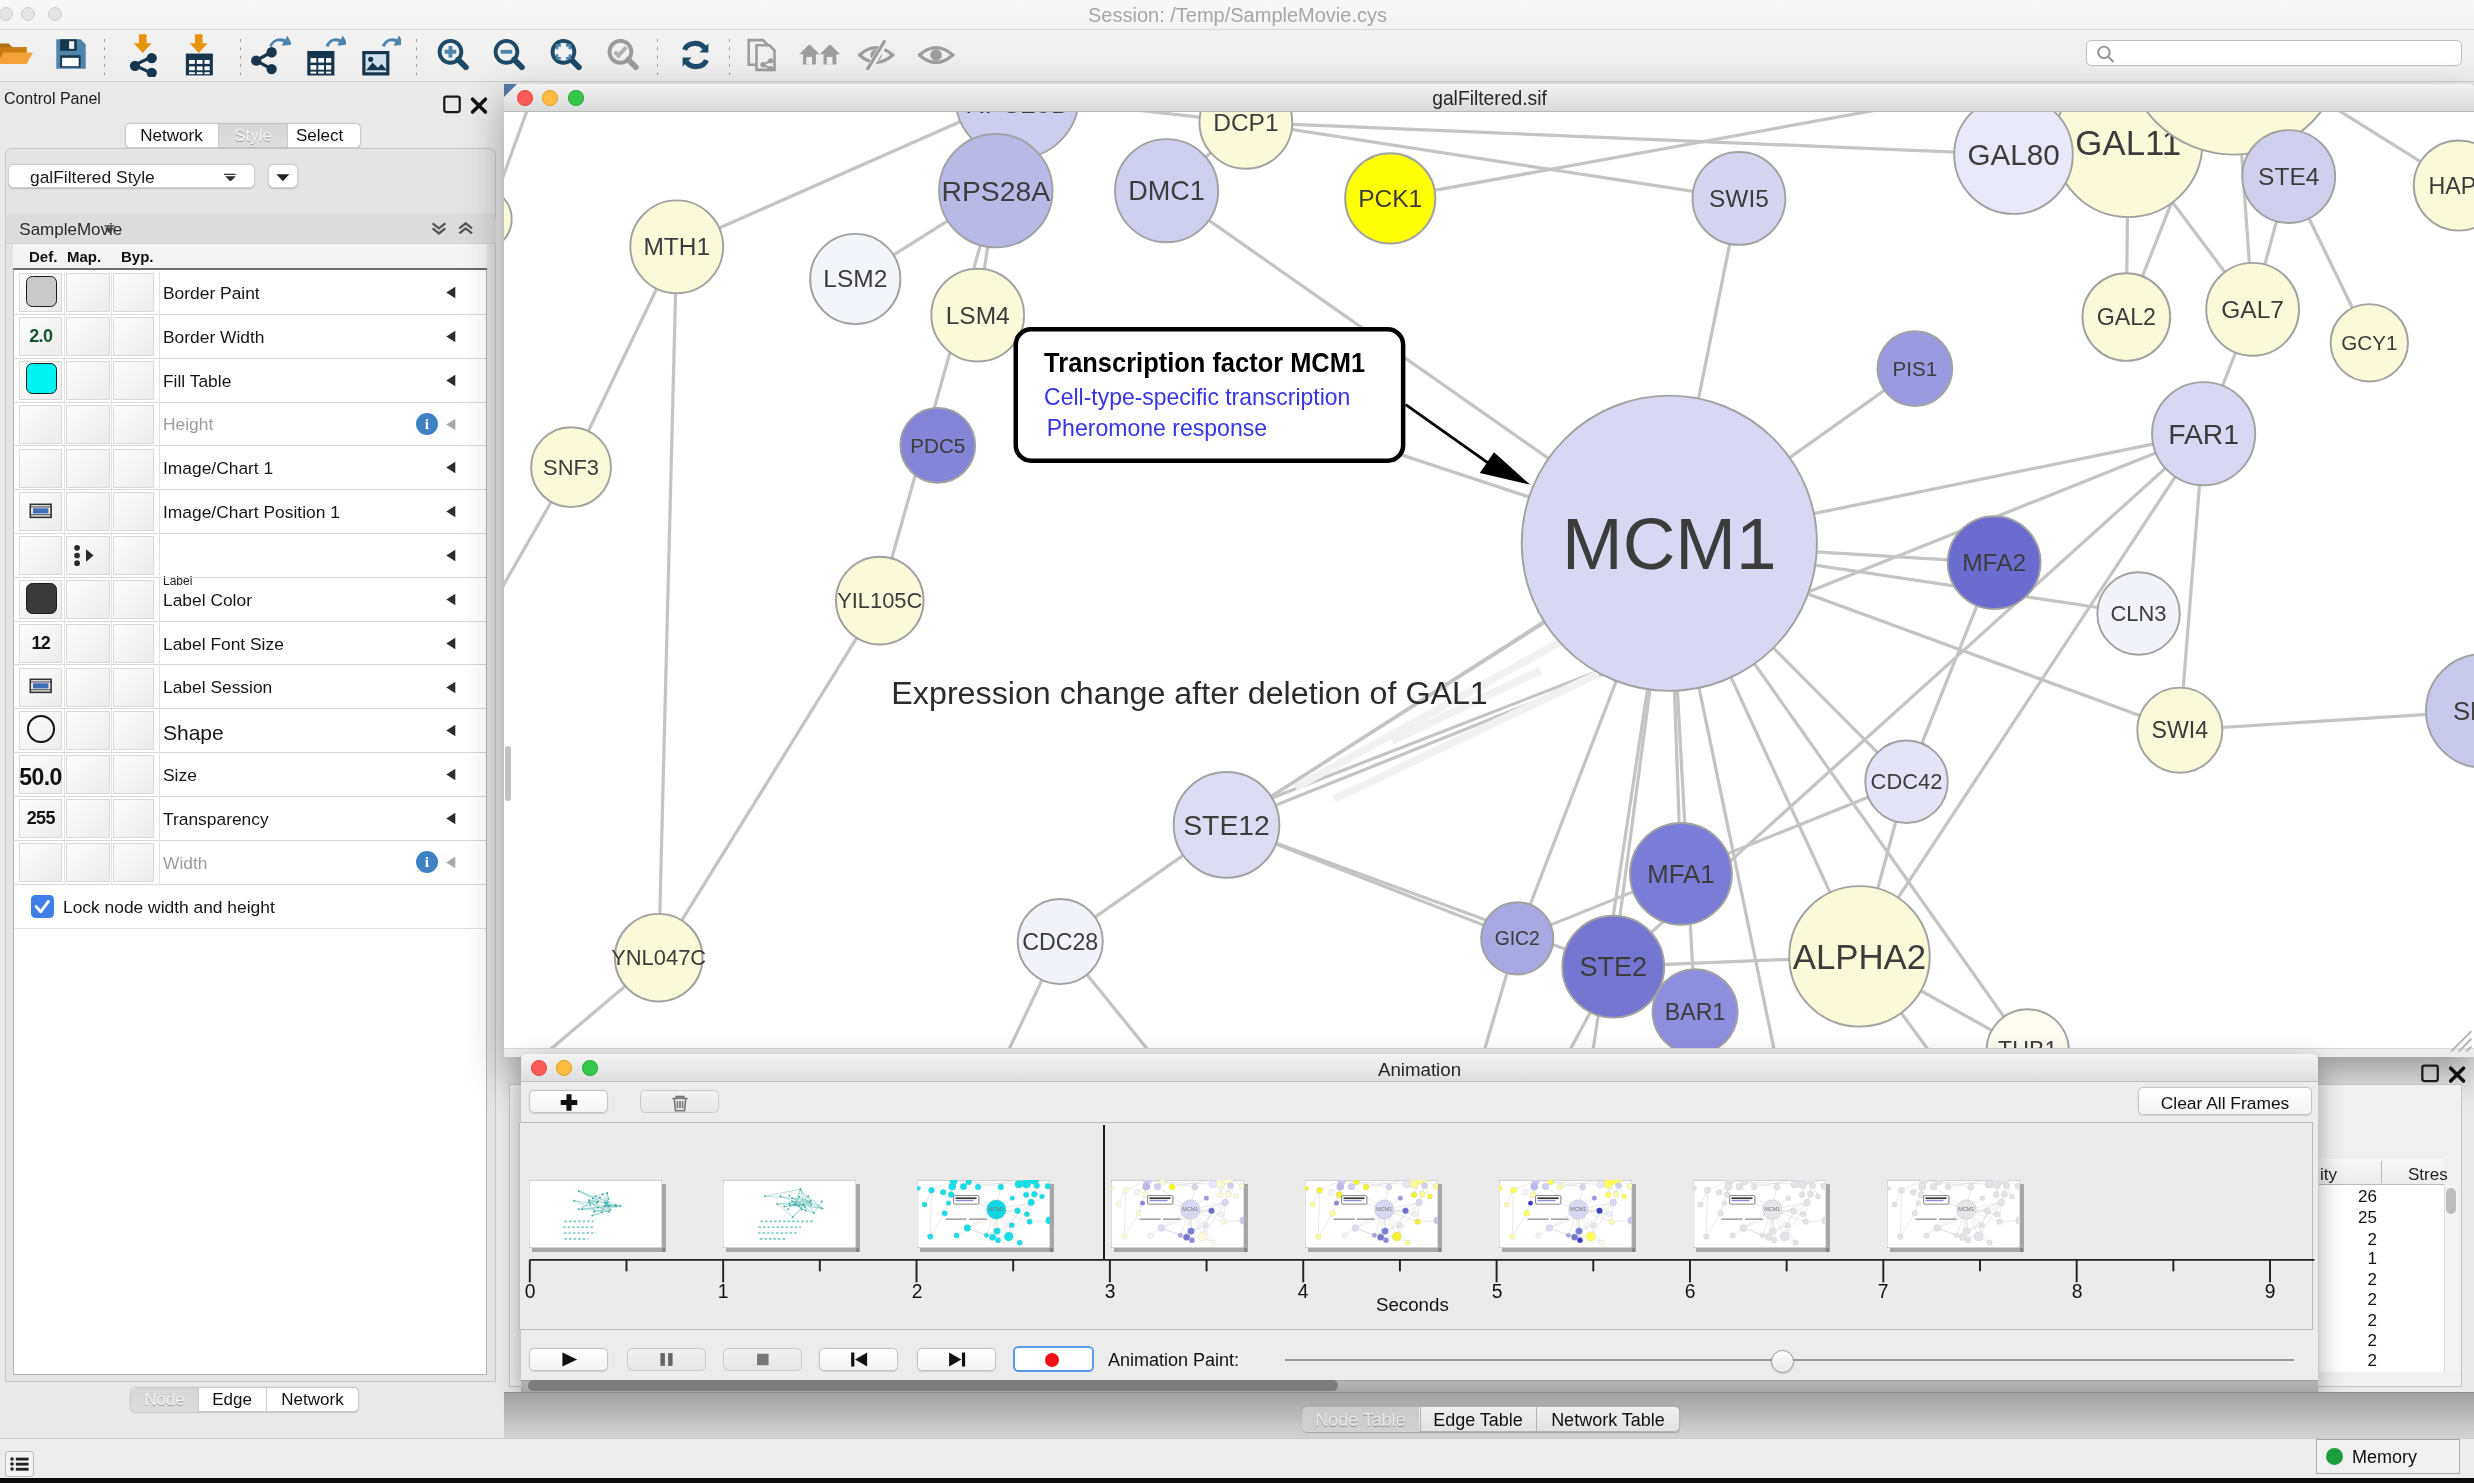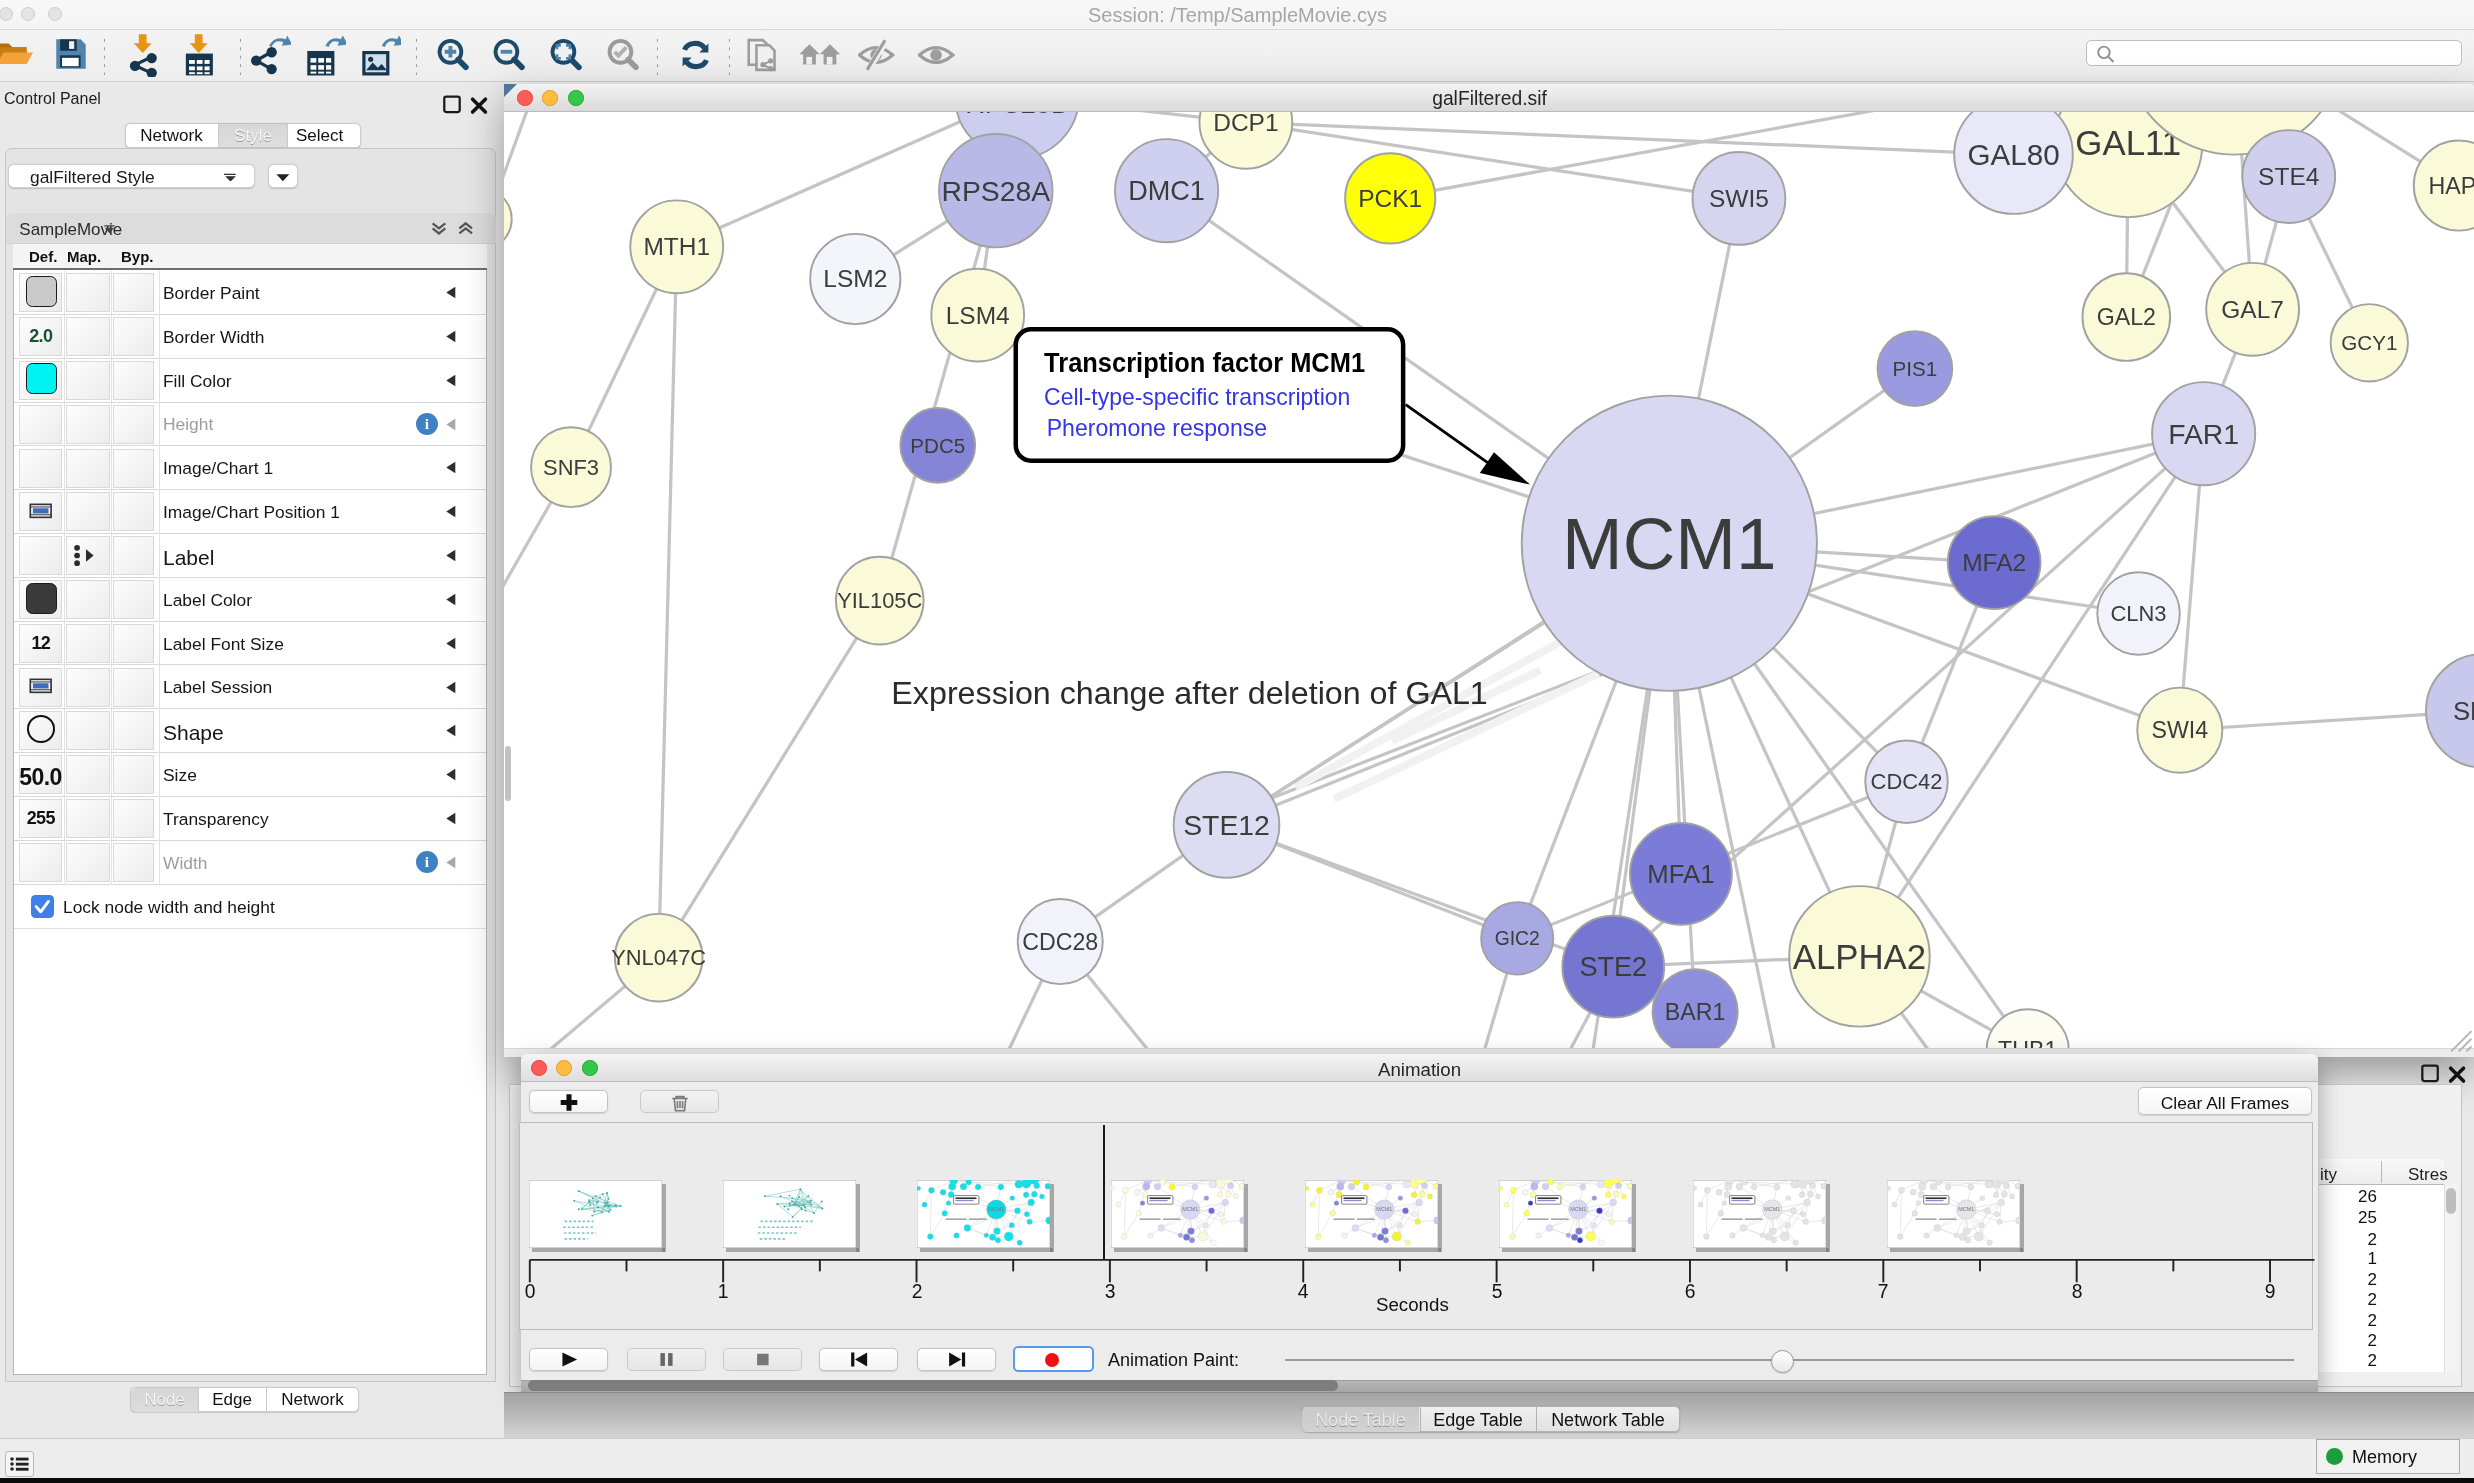--- a/index.html
+++ b/index.html
@@ -203,21 +203,21 @@
 <div style="position:absolute;left:19.3px;top:326px;font-size:18px;color:#14532d;font-weight:700;white-space:nowrap;width:43px;text-align:center;letter-spacing:-0.6px;">2.0</div>
 <div style="position:absolute;left:163px;top:327px;font-size:17.4px;color:#161616;font-weight:400;white-space:nowrap;">Border Width</div>
 <svg style="position:absolute;left:445px;top:330px" width="11.6" height="13" viewBox="0 0 18 20">
     <path d="M16 1 v18 L2 10z" fill="#2e2e2e"></path>
   </svg>
 <div style="position:absolute;left:14px;top:358px;width:472px;height:0.6px;background:#d8d8d8;"></div>
 <div style="position:absolute;left:19.3px;top:361px;width:43px;height:39px;background:linear-gradient(135deg,#fdfdfd,#ececec);border:0.6px solid #d9d9d9;"></div>
 <div style="position:absolute;left:66px;top:361px;width:44px;height:39px;background:linear-gradient(135deg,#fdfdfd,#ececec);border:0.6px solid #d9d9d9;"></div>
 <div style="position:absolute;left:113px;top:361px;width:41px;height:39px;background:linear-gradient(135deg,#fdfdfd,#ececec);border:0.6px solid #d9d9d9;"></div>
 <div style="position:absolute;left:26px;top:363px;width:31px;height:31px;background:#00f2f2;border:1.3px solid #1a1a1a;border-radius:6.4px;"></div>
-<div style="position:absolute;left:163px;top:371px;font-size:17.4px;color:#161616;font-weight:400;white-space:nowrap;">Fill Color</div>
+<div style="position:absolute;left:163px;top:371px;font-size:17.4px;color:#161616;font-weight:400;white-space:nowrap;">Fill Table</div>
 <svg style="position:absolute;left:445px;top:374px" width="11.6" height="13" viewBox="0 0 18 20">
     <path d="M16 1 v18 L2 10z" fill="#2e2e2e"></path>
   </svg>
 <div style="position:absolute;left:14px;top:402px;width:472px;height:0.6px;background:#d8d8d8;"></div>
 <div style="position:absolute;left:19.3px;top:405px;width:43px;height:39px;background:linear-gradient(135deg,#fdfdfd,#ececec);border:0.6px solid #d9d9d9;"></div>
 <div style="position:absolute;left:66px;top:405px;width:44px;height:39px;background:linear-gradient(135deg,#fdfdfd,#ececec);border:0.6px solid #d9d9d9;"></div>
 <div style="position:absolute;left:113px;top:405px;width:41px;height:39px;background:linear-gradient(135deg,#fdfdfd,#ececec);border:0.6px solid #d9d9d9;"></div>
 <div style="position:absolute;left:163px;top:414px;font-size:17.4px;color:#9d9d9d;font-weight:400;white-space:nowrap;">Height</div>
 <div style="position:absolute;left:416px;top:413px;width:22px;height:22px;background:#3e82c4;border-radius:50%;">
     <div style="color:#fff;font-weight:700;font-size:15.5px;text-align:center;line-height:22px;font-family:'Liberation Serif',serif">i</div>
@@ -251,21 +251,21 @@
 <div style="position:absolute;left:66px;top:536px;width:44px;height:39px;background:linear-gradient(135deg,#fdfdfd,#ececec);border:0.6px solid #d9d9d9;"></div>
 <div style="position:absolute;left:113px;top:536px;width:41px;height:39px;background:linear-gradient(135deg,#fdfdfd,#ececec);border:0.6px solid #d9d9d9;"></div>
 <svg style="position:absolute;left:72px;top:544px" width="28" height="23" viewBox="0 0 44 36">
     <g fill="#2b2b2b">
       <circle cx="8" cy="6" r="4.5"></circle>
       <circle cx="8" cy="18" r="4.5"></circle>
       <circle cx="8" cy="30" r="4.5"></circle>
       <path d="M22 8 l12 10 -12 10z"></path>
     </g>
   </svg>
-<div style="position:absolute;left:163px;top:546px;font-size:21px;color:#161616;font-weight:400;white-space:nowrap;">Label</div>
+<div style="position:absolute;left:163px;top:574px;font-size:12px;color:#161616;font-weight:400;white-space:nowrap;">Label</div>
 <svg style="position:absolute;left:445px;top:549px" width="11.6" height="13" viewBox="0 0 18 20">
     <path d="M16 1 v18 L2 10z" fill="#2e2e2e"></path>
   </svg>
 <div style="position:absolute;left:14px;top:577px;width:472px;height:0.6px;background:#d8d8d8;"></div>
 <div style="position:absolute;left:19.3px;top:580px;width:43px;height:39px;background:linear-gradient(135deg,#fdfdfd,#ececec);border:0.6px solid #d9d9d9;"></div>
 <div style="position:absolute;left:66px;top:580px;width:44px;height:39px;background:linear-gradient(135deg,#fdfdfd,#ececec);border:0.6px solid #d9d9d9;"></div>
 <div style="position:absolute;left:113px;top:580px;width:41px;height:39px;background:linear-gradient(135deg,#fdfdfd,#ececec);border:0.6px solid #d9d9d9;"></div>
 <div style="position:absolute;left:26px;top:583px;width:31px;height:31px;background:#3a3a3a;border:1.3px solid #1a1a1a;border-radius:6.4px;"></div>
 <div style="position:absolute;left:163px;top:590px;font-size:17.4px;color:#161616;font-weight:400;white-space:nowrap;">Label Color</div>
 <svg style="position:absolute;left:445px;top:593px" width="11.6" height="13" viewBox="0 0 18 20">

